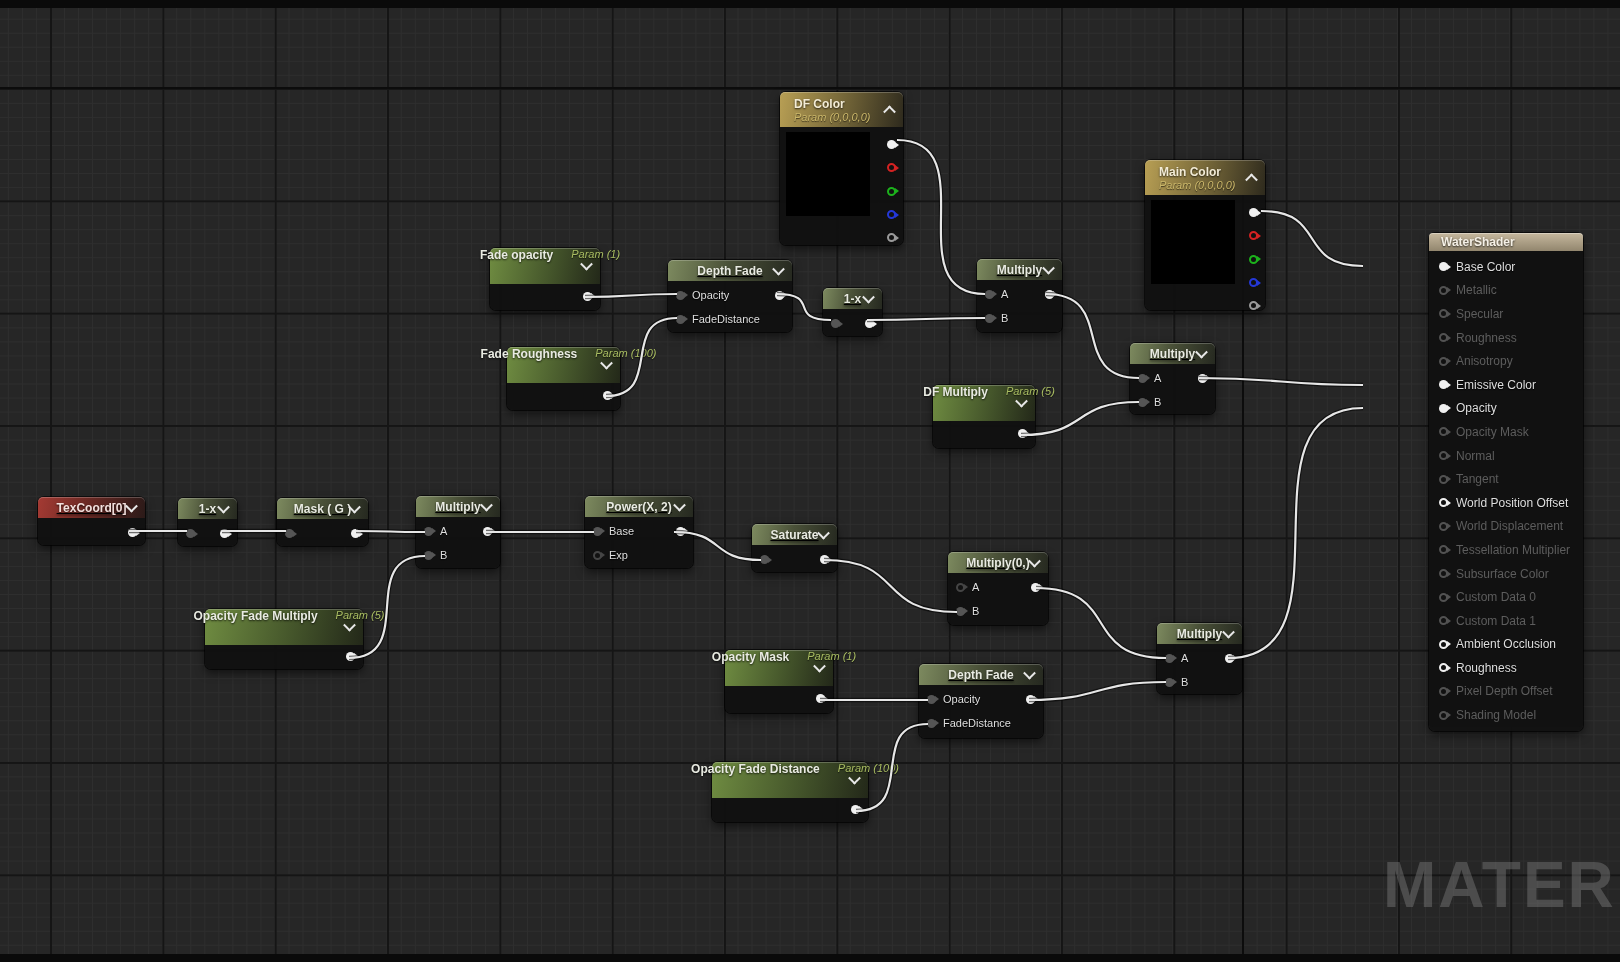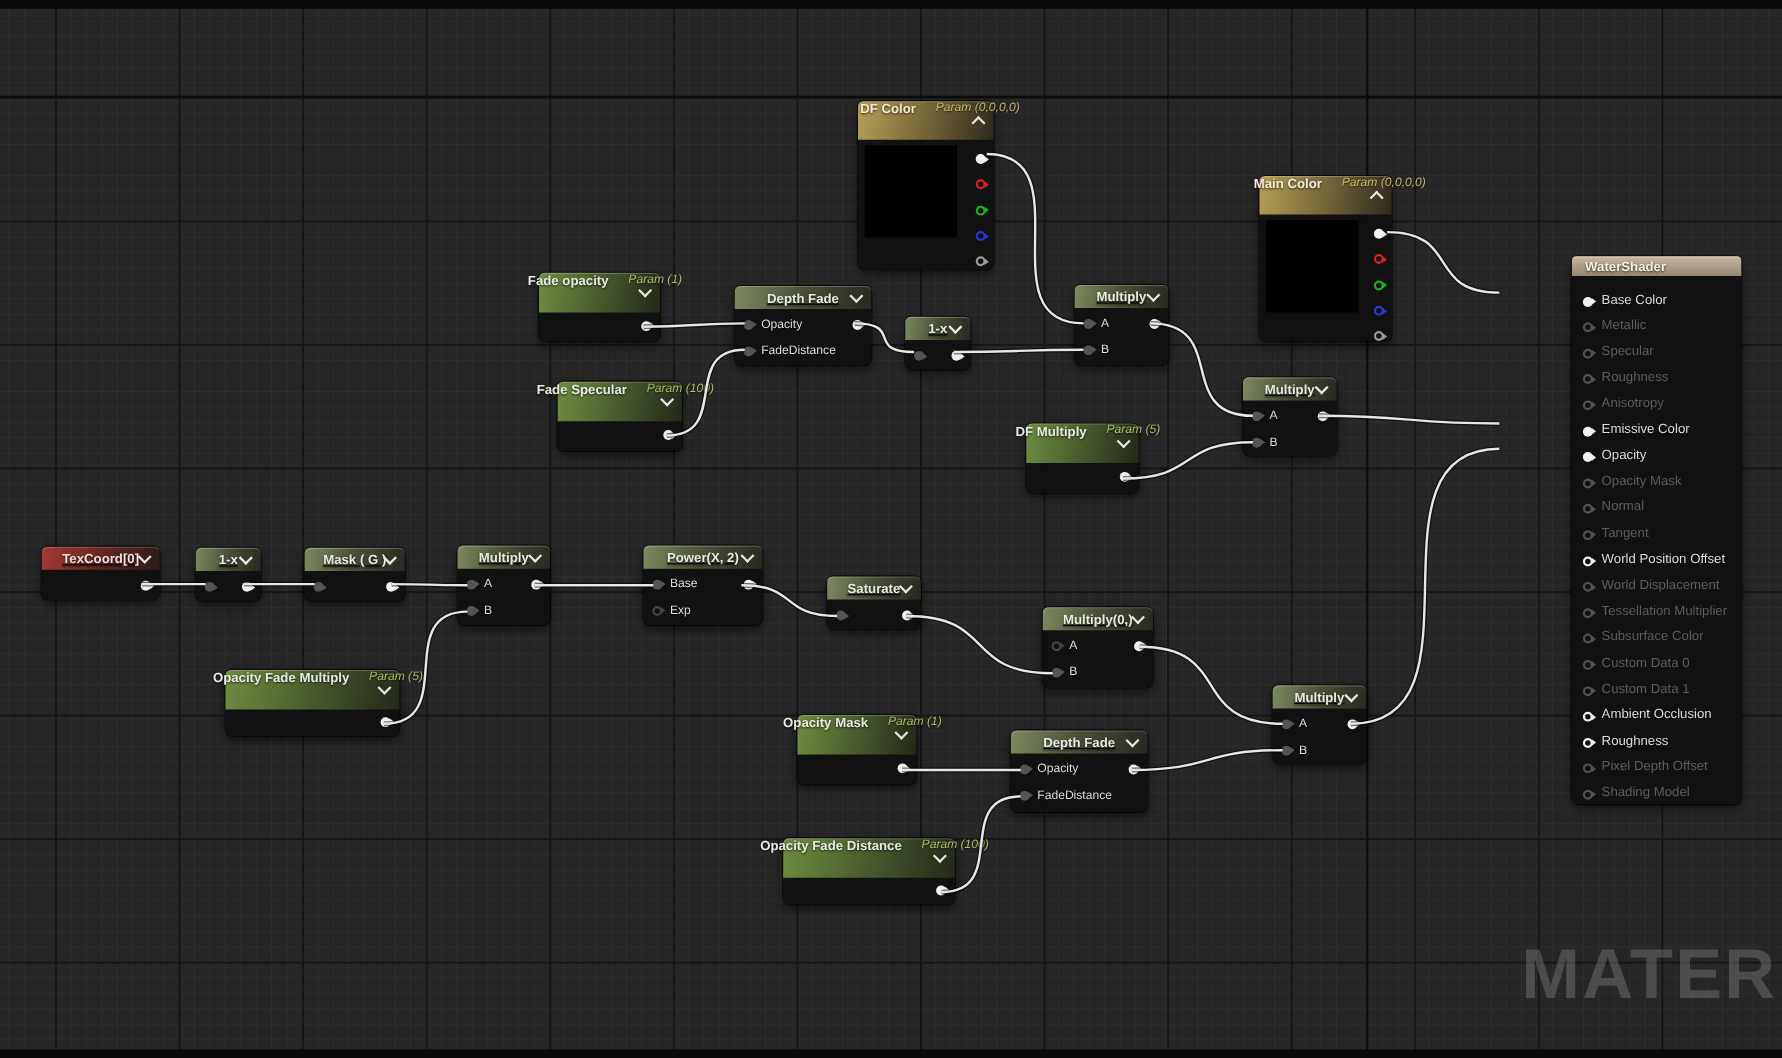--- a/index.html
+++ b/index.html
@@ -25,22 +25,22 @@
 
   
   .node{position:absolute;z-index:20;border-radius:6px;background:rgba(16,16,16,.95);
     box-shadow:0 4px 10px rgba(0,0,0,.55),0 0 0 1px rgba(0,0,0,.65);}
   .hdr{position:relative;display:flex;align-items:center;justify-content:center;
     border-radius:5px 5px 0 0;box-shadow:inset 0 1px 0 rgba(255,255,255,.22);}
   .op1 .hdr,.op2 .hdr{height:21px;background:linear-gradient(100deg,#7d8a5f 0%,#4a5138 48%,#262920 100%);text-decoration:underline;}
   .node.red .hdr{background:linear-gradient(100deg,#a43a33 0%,#682823 48%,#2b1a18 100%);}
   .param .hdr{height:36px;align-items:flex-start;justify-content:center;
     padding-left:10px;background:linear-gradient(100deg,#6f8c41 0%,#45562b 55%,#232819 100%);}
-  .color .hdr{height:35px;flex-direction:row;align-items:flex-start;justify-content:center;
-    padding-left:26px;background:linear-gradient(100deg,#b89f54 0%,#6e6136 55%,#2e2a1d 100%);}
+  .color .hdr{height:35px;flex-direction:column;align-items:flex-start;justify-content:center;
+    padding-left:14px;background:linear-gradient(100deg,#b89f54 0%,#6e6136 55%,#2e2a1d 100%);}
   .material .hdr{height:18px;justify-content:flex-start;padding-left:12px;border-radius:4px 4px 0 0;
     background:linear-gradient(#c6b89e,#92866e);box-shadow:inset 0 1px 0 rgba(255,255,255,.35);}
   .title{font-size:12px;font-weight:bold;color:#e9ebe2;white-space:nowrap;
     text-shadow:0 1px 2px rgba(0,0,0,.75);}
   .red .title{color:#f2dfdc;}
   .color .title,.param .title{padding-right:18px;}
   .color .title{color:#f3ecd6;}
   .material .title{color:#f5f0e6;}
   .sub{font-size:11px;font-style:italic;color:#a9bd62;white-space:nowrap;
     text-shadow:0 1px 1px rgba(0,0,0,.6);}
@@ -64,21 +64,21 @@
   .pin.ring{border:2px solid currentColor;}
   .c-white{color:#f0f0f0;} .c-red{color:#d42222;} .c-green{color:#1cb21c;}
   .c-blue{color:#2438d8;} .c-gray{color:#9a9a9a;}
   .c-in{color:#555555;} .c-open{color:#454545;} .c-dim{color:#525252;}
 
   .preview{position:absolute;left:6px;top:40px;width:84px;height:84px;background:#000;}
   .cpins{position:absolute;right:7px;top:41px;}
   .cslot{height:23.3px;display:flex;align-items:center;justify-content:flex-end;}
 
   .mrows{padding-top:4px;background:rgba(18,18,18,.96);border-radius:0 0 4px 4px;}
-  .mrow{height:23.6px;display:flex;align-items:flex-end;padding:0 10px;gap:8px;}
+  .mrow{height:23.6px;display:flex;align-items:center;padding:0 10px;gap:8px;}
   .mrow .lbl{font-size:12px;}
   .mrow.disabled .lbl{color:#5d5d5d;text-shadow:none;}
   .material{background:rgba(18,18,18,.96);}
 </style>
 </head>
 <body>
 
 <div id="canvas">
   <div class="axis-h"></div>
   <div class="axis-v"></div>
@@ -191,21 +191,21 @@
           </div>
           <div class="row">
             <span class="pin filled c-in"></span>
             <span class="lbl">B</span>
             <span class="sp"></span>
           </div>
         </div>
       </div>
       <div class="node param" style="left: 507px; top: 347px; width: 113px; min-height: 63px;">
         <div class="hdr">
-          <span class="title">Fade Specular</span>
+          <span class="title">Fade Roughness</span>
           <span class="sub">Param (100)</span>
           <span class="chev down"></span>
         </div>
         <div class="row" style="height: 25px;">
           <span class="sp"></span>
           <span class="pin filled c-white"></span>
         </div>
       </div>
       <div class="node param" style="left: 933px; top: 385px; width: 102px; min-height: 63px;">
         <div class="hdr">

